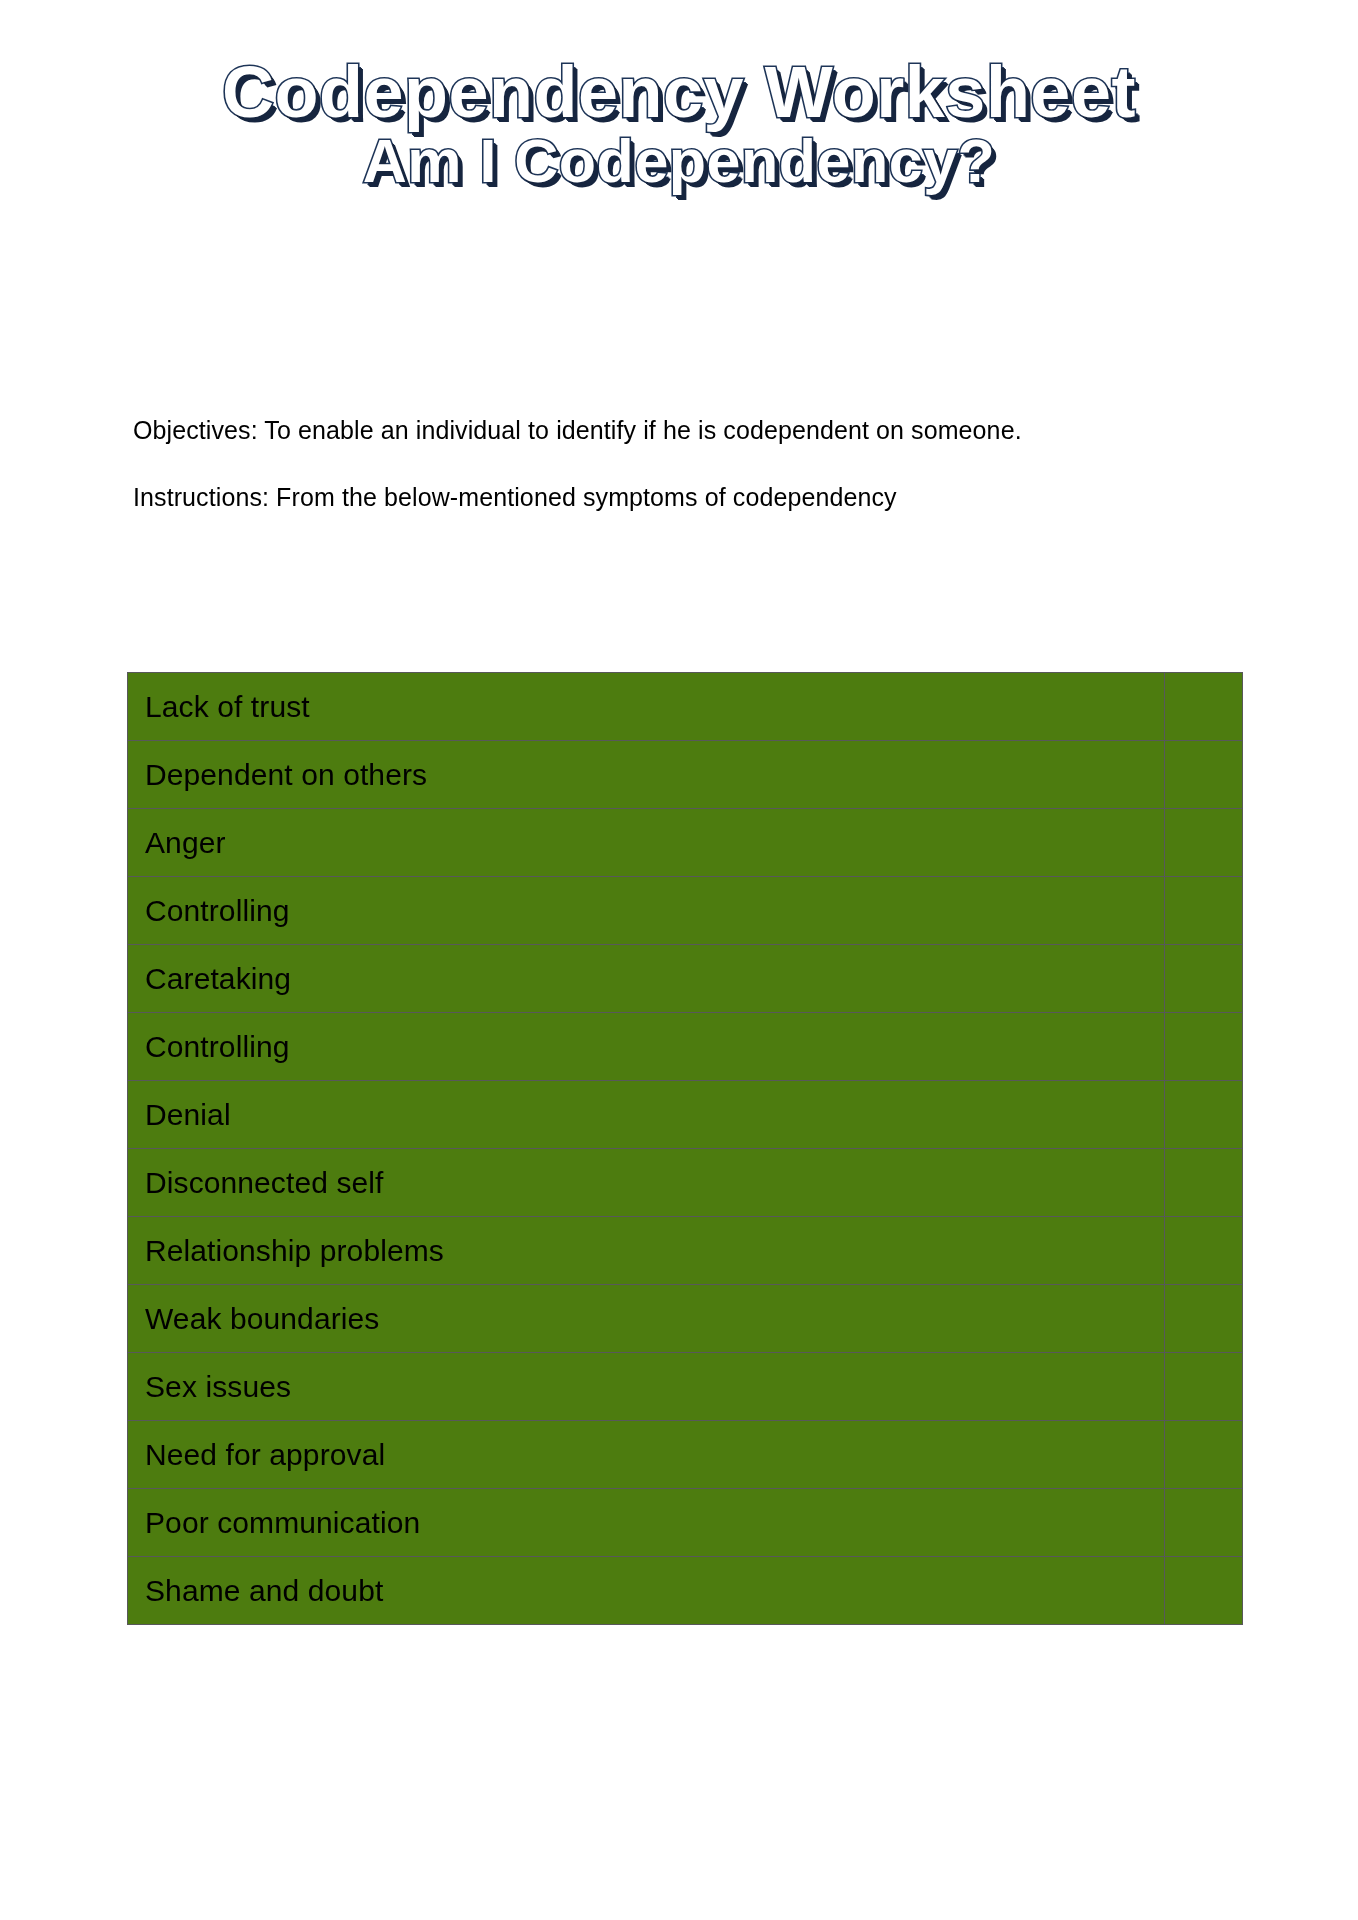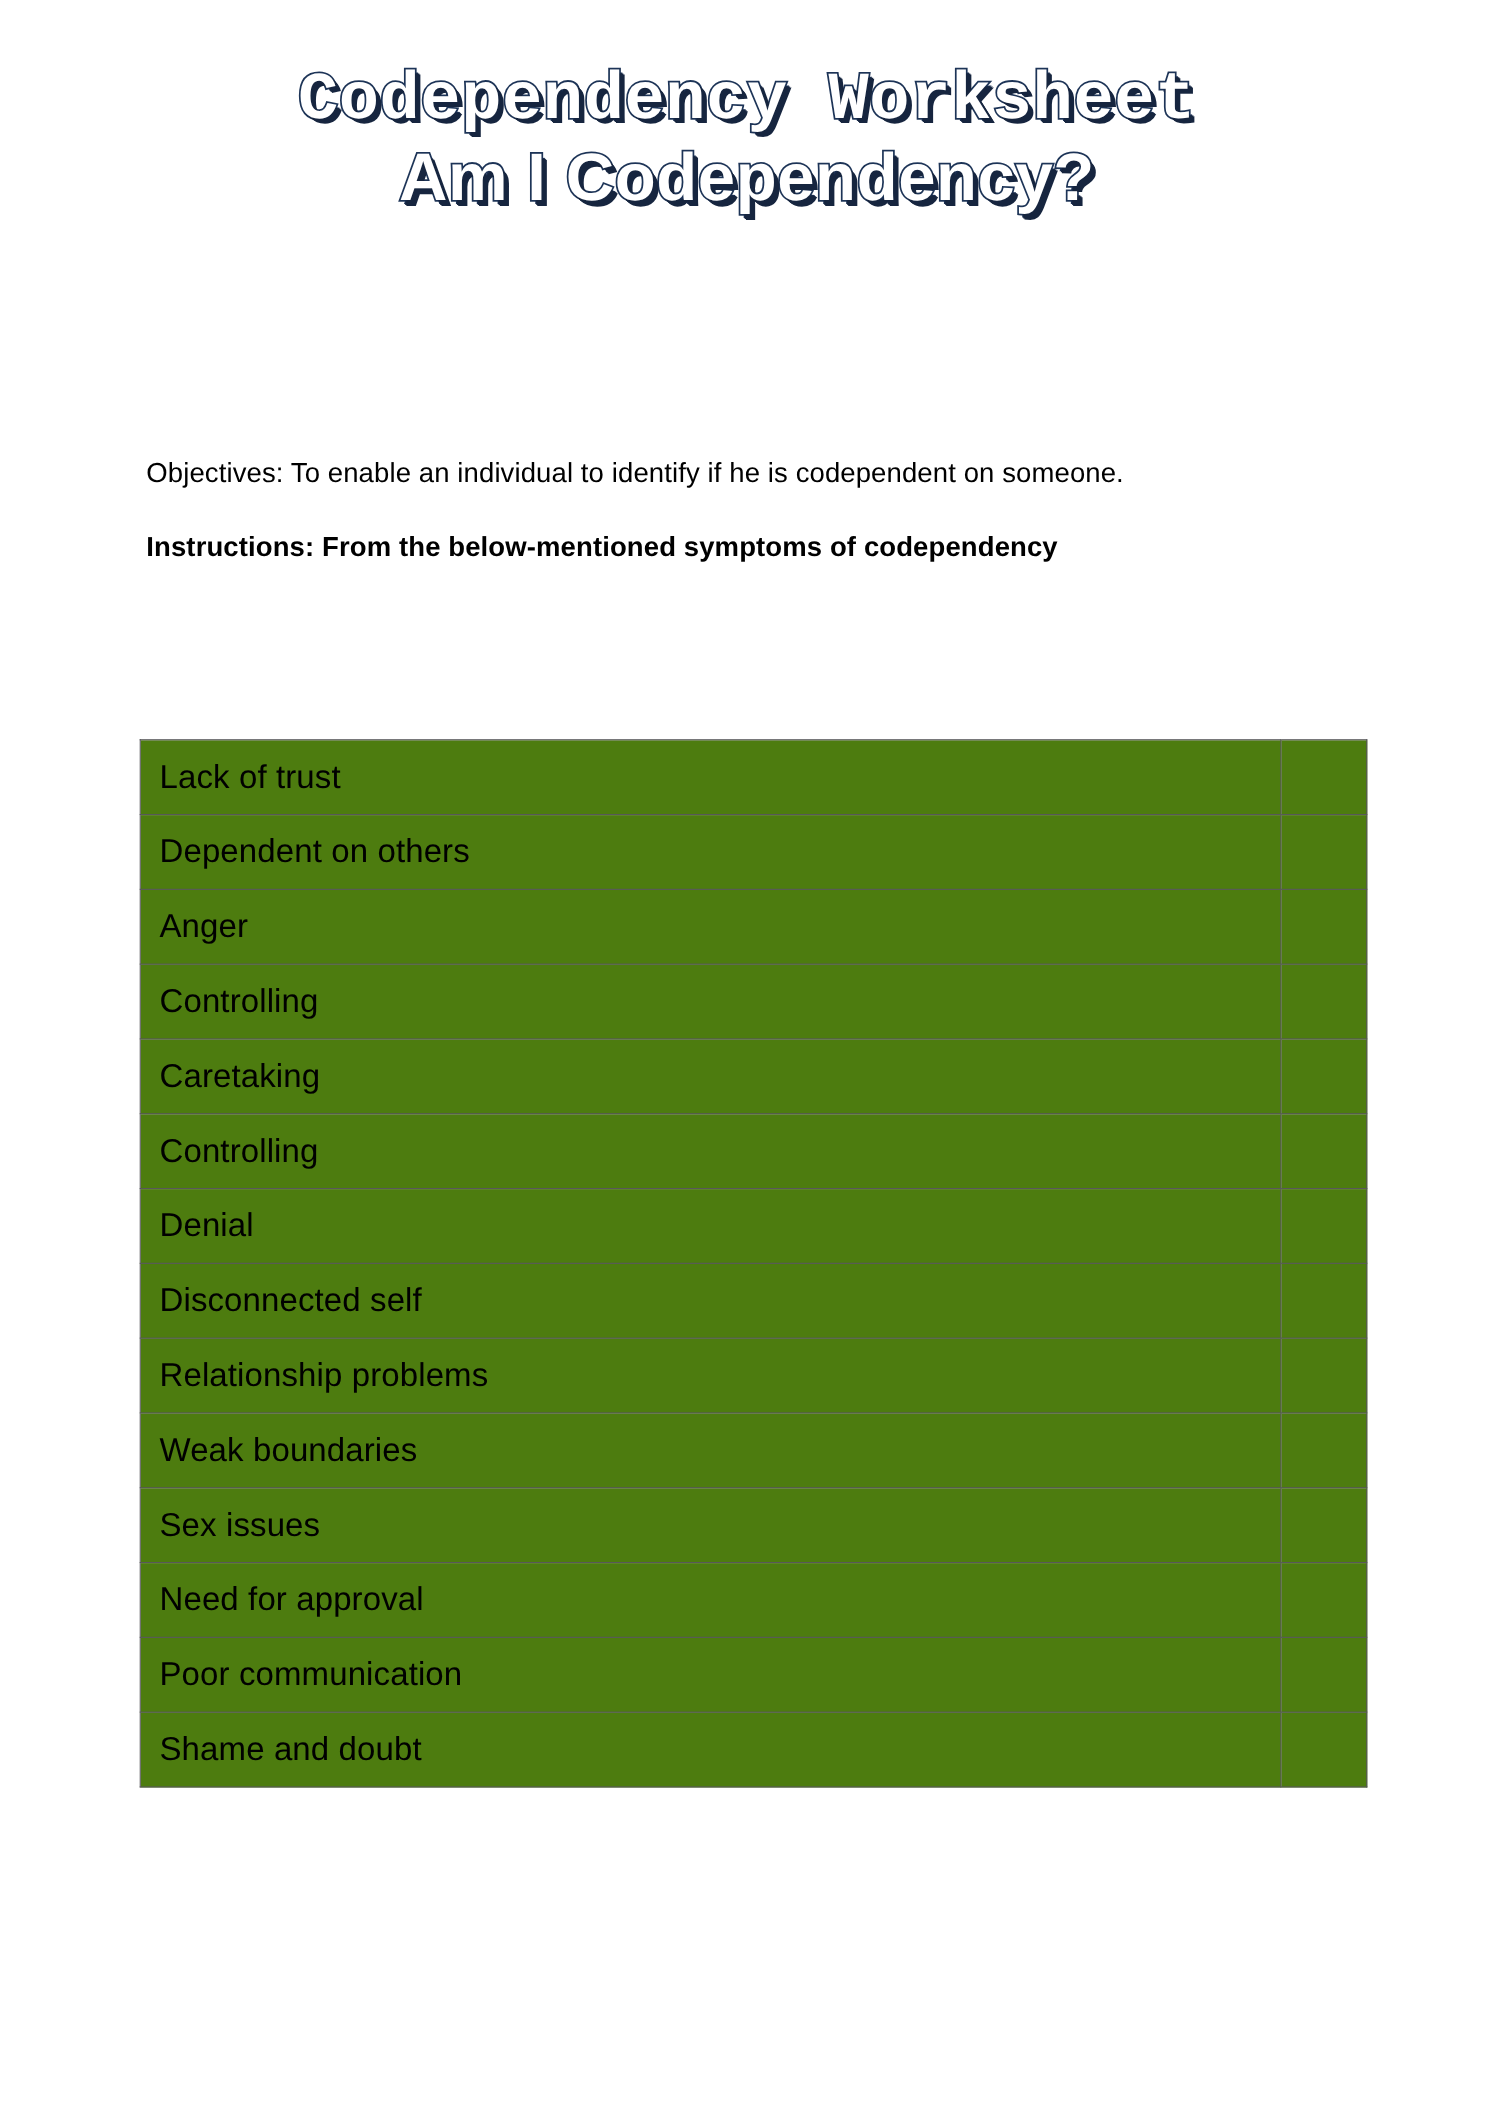--- a/index.html
+++ b/index.html
@@ -43,42 +43,41 @@
     position: relative;
     white-space: nowrap;
     
     -webkit-text-stroke: 3.2px #1d3457;
     paint-order: stroke fill;
     text-shadow:
        5px 5px 0 #16253f,
        4px 4px 0 #16253f,
        3px 3px 0 #1b2f52;
   }
-  .title-line.line1 { font-size: 61px; font-family: Liberation Mono, monospace; }
+  .title-line.line1 { font-size: 72px; }
   .title-line.line2 { font-size: 61px; margin-top: 1px; }
 
   
   .intro {
     position: absolute;
     left: 133px;
     top: 415px;
     width: 1120px;
   }
   .intro p {
     margin: 0;
     font-family: "Liberation Sans", sans-serif;
     font-size: 25px;
     line-height: 30px;
     color: #000000;
     letter-spacing: 0.1px;
     white-space: nowrap;
   }
   .intro p.second {
     margin-top: 37px;
-    font-weight: bold;
   }
 
   
   .symptom-table {
     position: absolute;
     left: 127px;
     top: 672px;
     width: 1096px;
     border-collapse: collapse;
     table-layout: fixed;

